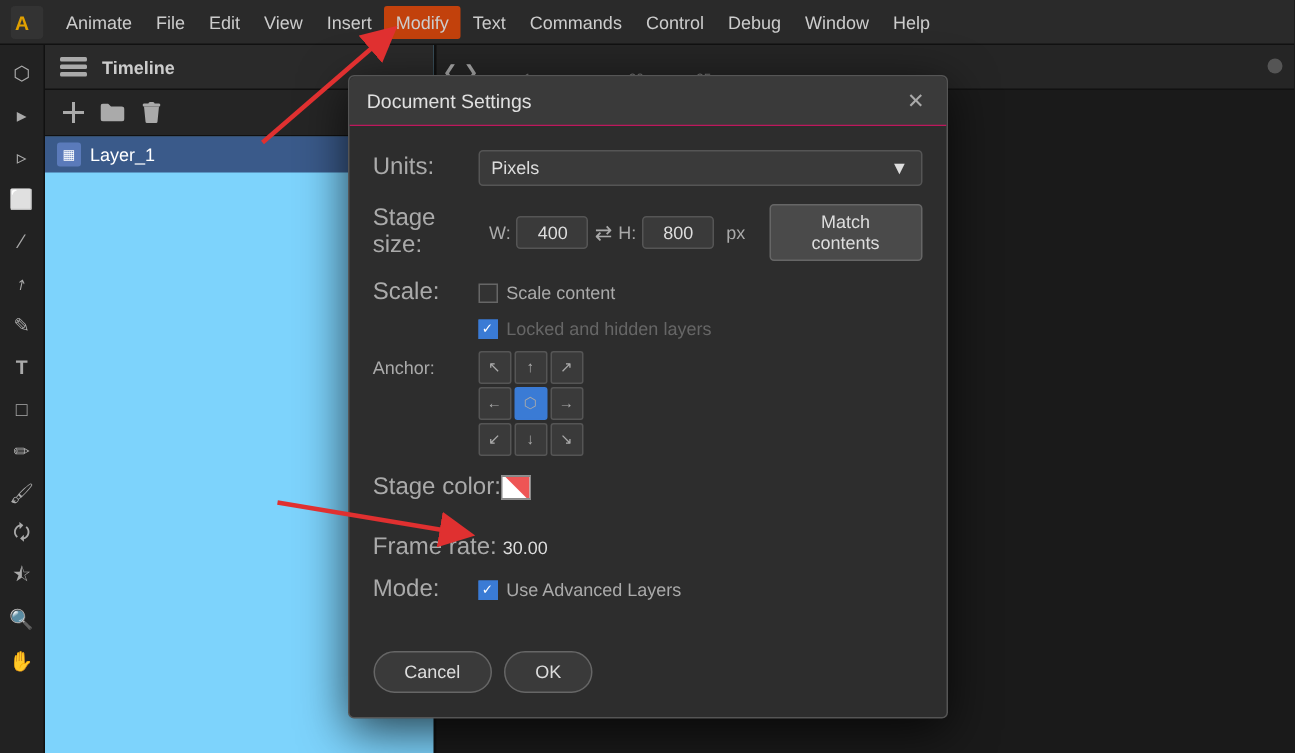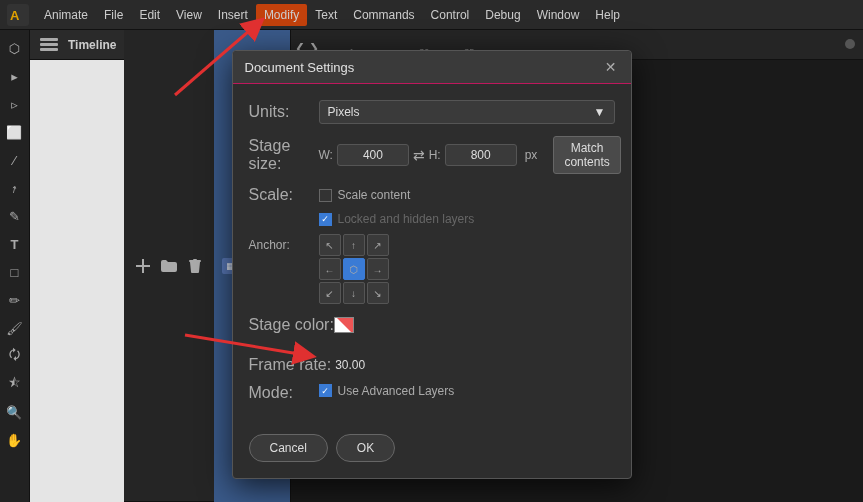--- a/index.html
+++ b/index.html
@@ -66,24 +66,24 @@
       justify-content: center;
       color: #aaa;
       cursor: pointer;
       border-radius: 2px;
       font-size: 13px;
     }
 
     
     .timeline-panel {
       width: 260px;
-      background: #e5e5e5;
+      background: #7dd3fc;
       border-right: 1px solid #111;
       display: flex;
-      flex-direction: row;
+      flex-direction: column;
       text-align: center;
     }
     .timeline-header {
       background: #2a2a2a;
       height: 30px;
       display: flex;
       align-items: center;
       padding: 0 8px;
       border-bottom: 1px solid #111;
     }
@@ -293,21 +293,21 @@
     .field-group {
       display: flex;
       align-items: center;
       gap: 4px;
     }
     .field-label {
       color: #aaa;
       font-size: 12px;
     }
     .number-input {
-      width: 72px;
+      width: 48px;
       background: #3a3a3a;
       border: 1px solid #555;
       border-radius: 3px;
       color: #ddd;
       padding: 3px 6px;
       font-size: 12px;
       text-align: center;
     }
     .link-icon {
       color: #aaa;
@@ -406,20 +406,21 @@
       align-items: center;
       margin-bottom: 10px;
     }
     .frame-value {
       color: #ddd;
       font-size: 12px;
       margin-left: 4px;
     }
     .mode-row {
       display: flex;
+      align-items: center;
       margin-bottom: 16px;
     }
     .dialog-footer {
       display: flex;
       align-items: center;
       justify-content: space-between;
       padding: 0 16px 16px;
     }
     .btn-make-default {
       background: #3a3a3a;

